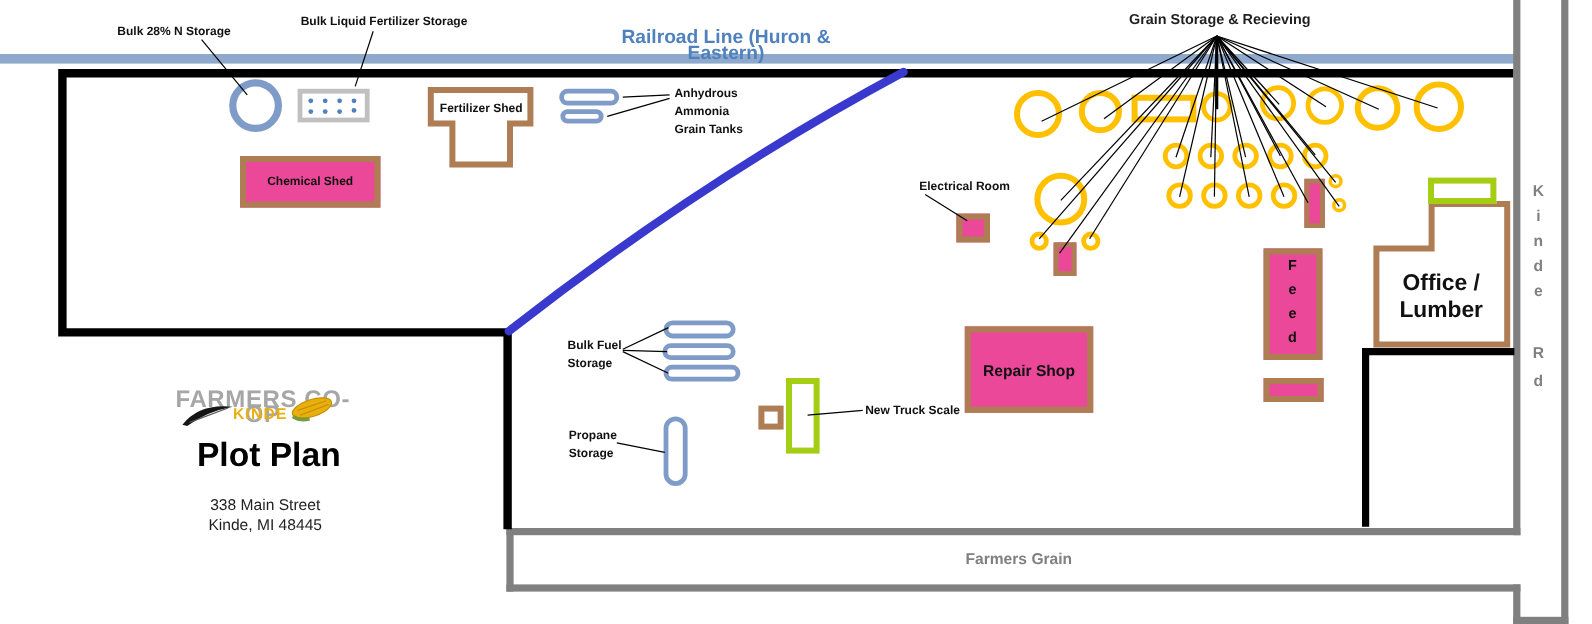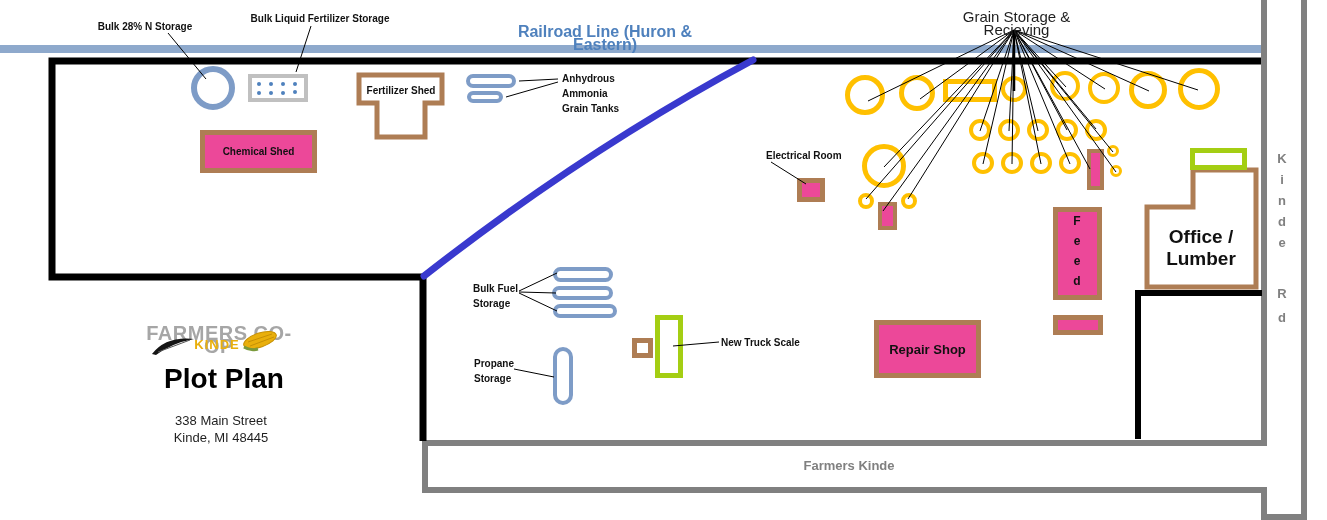--- a/index.html
+++ b/index.html
@@ -57,21 +57,21 @@
   <div class="tank" style="left:553px;top:304px;width:64px;height:14px;"></div>
 
   <div class="tank" style="left:553px;top:347px;width:20px;height:58px;border-radius:10px;"></div>
 
   <div class="bldg" style="left:200px;top:130px;width:117px;height:43px;">
     <span class="lbl center" style="position:static;">Chemical Shed</span>
   </div>
 
   <div class="bldg" style="left:797px;top:178px;width:28px;height:24px;"></div>
 
-  <div class="bldg" style="left:874px;top:272px;width:107px;height:58px;margin-top:48px;">
+  <div class="bldg" style="left:804px;top:272px;width:107px;height:72px;">
     <span class="lbl center" style="position:static;font-size:13px;">Repair Shop</span>
   </div>
 
   <div class="bldg" style="left:1053px;top:207px;width:49px;height:93px;"></div>
   <div class="bldg" style="left:1053px;top:315px;width:50px;height:20px;"></div>
 
   <div class="bldg" style="left:878px;top:202px;width:19px;height:28px;border-width:4px;"></div>
   <div class="bldg" style="left:1087px;top:149px;width:17px;height:41px;border-width:4px;"></div>
 
   <div class="abs" style="left:632px;top:338px;width:21px;height:20px;border:5px solid #AE7D54;z-index:1;"></div>
@@ -159,21 +159,21 @@
   <div class="lbl center" style="left:485px;top:25px;width:240px;font-size:16px;color:#4F81BD;">Railroad Line (Huron &amp; Eastern)</div>
 
   <div class="lbl center" style="left:95px;top:20px;width:100px;">Bulk 28% N Storage</div>
 
   <div class="lbl center" style="left:245px;top:12px;width:150px;">Bulk Liquid Fertilizer Storage</div>
 
   <div class="lbl" style="left:562px;top:71px;width:70px;line-height:15px;">Anhydrous
 Ammonia
 Grain Tanks</div>
 
-  <div class="lbl center" style="left:929px;top:10px;width:175px;font-weight:normal;font-size:15px;color:#1f1f1f;">Grain Storage &amp; Recieving</div>
+  <div class="lbl center" style="left:929px;top:10px;width:175px;font-weight:bold;font-size:12px;color:#1f1f1f;">Grain Storage &amp; Recieving</div>
 
   <div class="lbl center" style="left:360px;top:84px;width:82px;">Fertilizer Shed</div>
 
   <div class="lbl" style="left:737px;top:149px;width:80px;padding-left:29px;">Electrical Room</div>
 
   <div class="lbl" style="left:473px;top:281px;width:60px;line-height:15px;">Bulk Fuel
 Storage</div>
 
   <div class="lbl" style="left:474px;top:356px;width:60px;line-height:15px;">Propane
 Storage</div>
@@ -181,21 +181,21 @@
   <div class="lbl" style="left:721px;top:336px;width:90px;">New Truck Scale</div>
 
   <div class="lbl center" style="left:1063px;top:211px;width:28px;font-size:12px;line-height:20px;">F
 e
 e
 d</div>
 
   <div class="lbl center" style="left:1151px;top:226px;width:100px;font-size:19px;line-height:22px;">Office /
 Lumber</div>
 
-  <div class="lbl center" style="left:789px;top:459px;width:120px;font-size:13px;color:#808080;">Farmers Kinde</div>
+  <div class="lbl center" style="left:789px;top:459px;width:120px;font-size:13px;color:#808080;">Farmers Grain</div>
 
   <div class="lbl center" style="left:1271px;top:148px;width:22px;font-size:13px;line-height:21px;color:#808080;">K
 i
 n
 d
 e</div>
   <div class="lbl center" style="left:1271px;top:282px;width:22px;font-size:13px;line-height:24px;color:#808080;">R
 d</div>
 
   <div class="lbl center" style="left:134px;top:327px;width:170px;font-size:20px;color:#A6A6A6;letter-spacing:0.5px;">FARMERS CO-OP</div>

